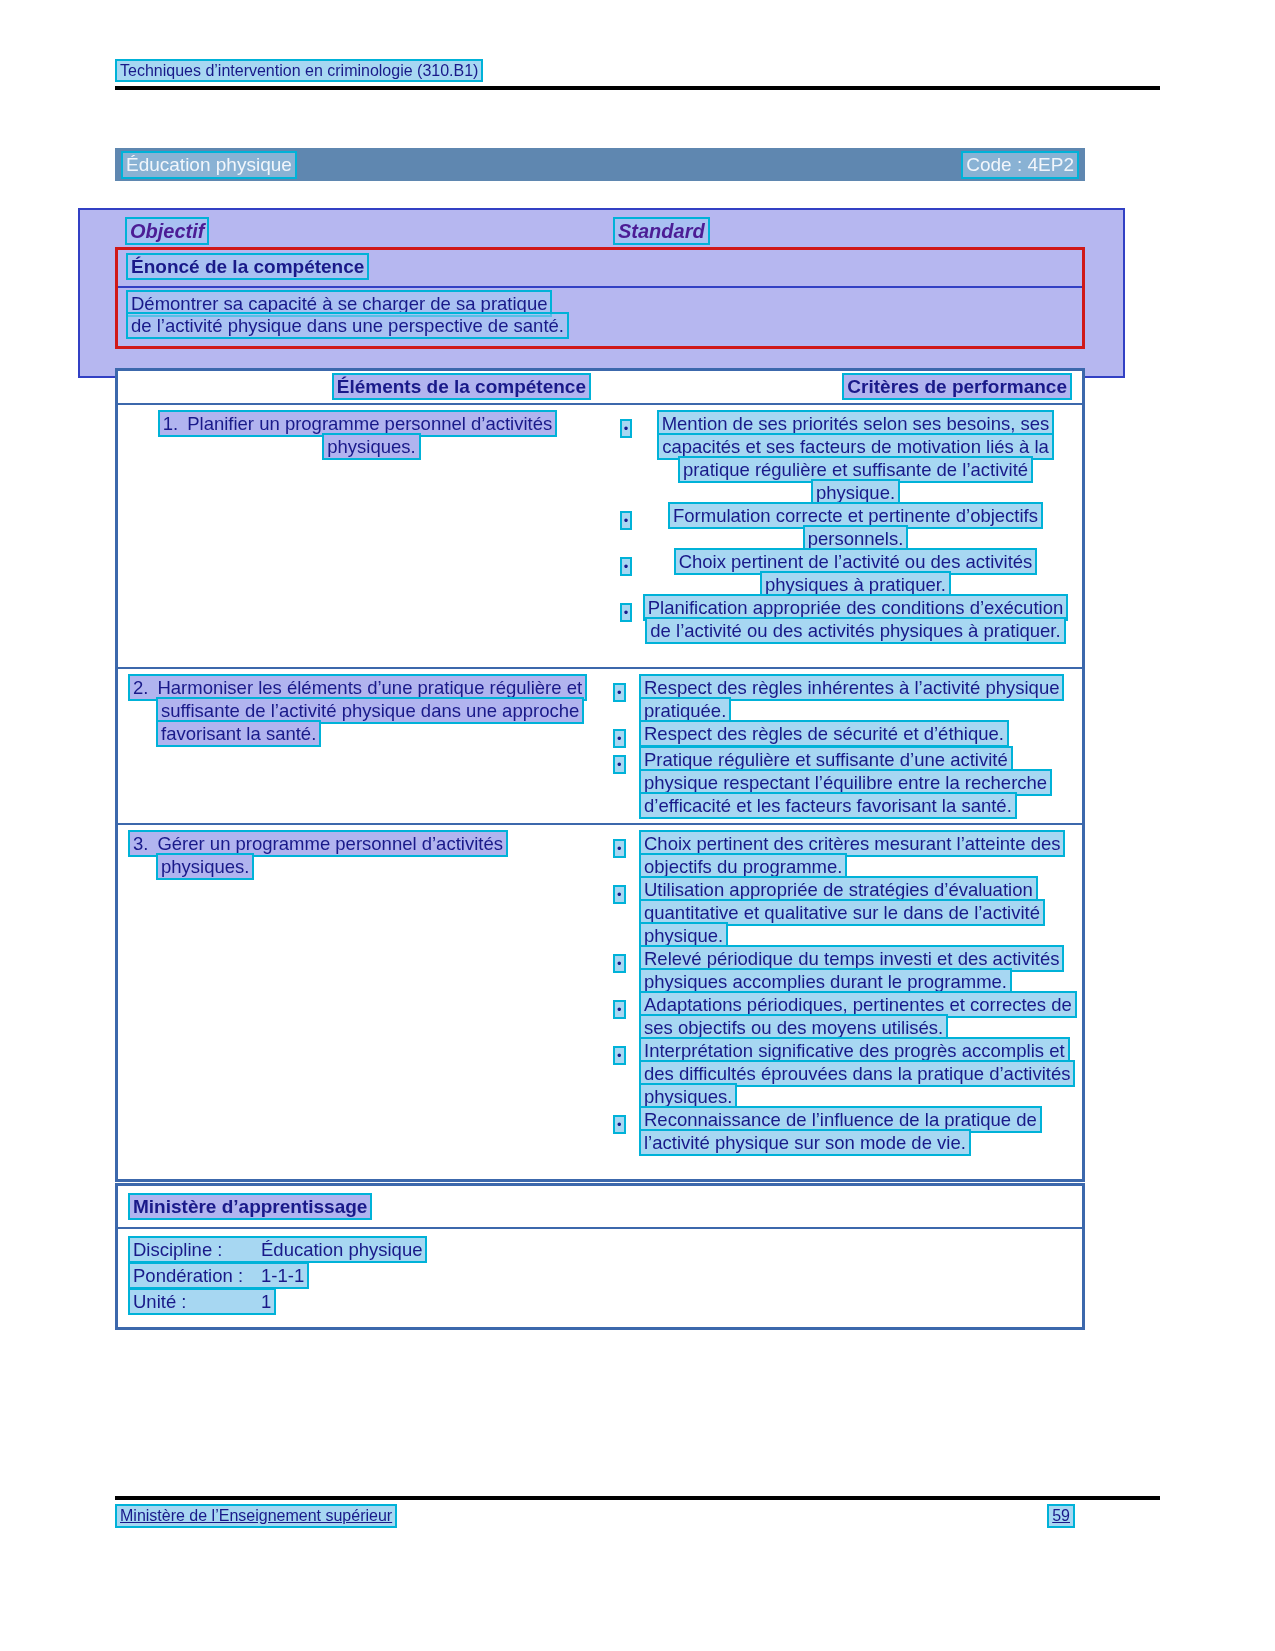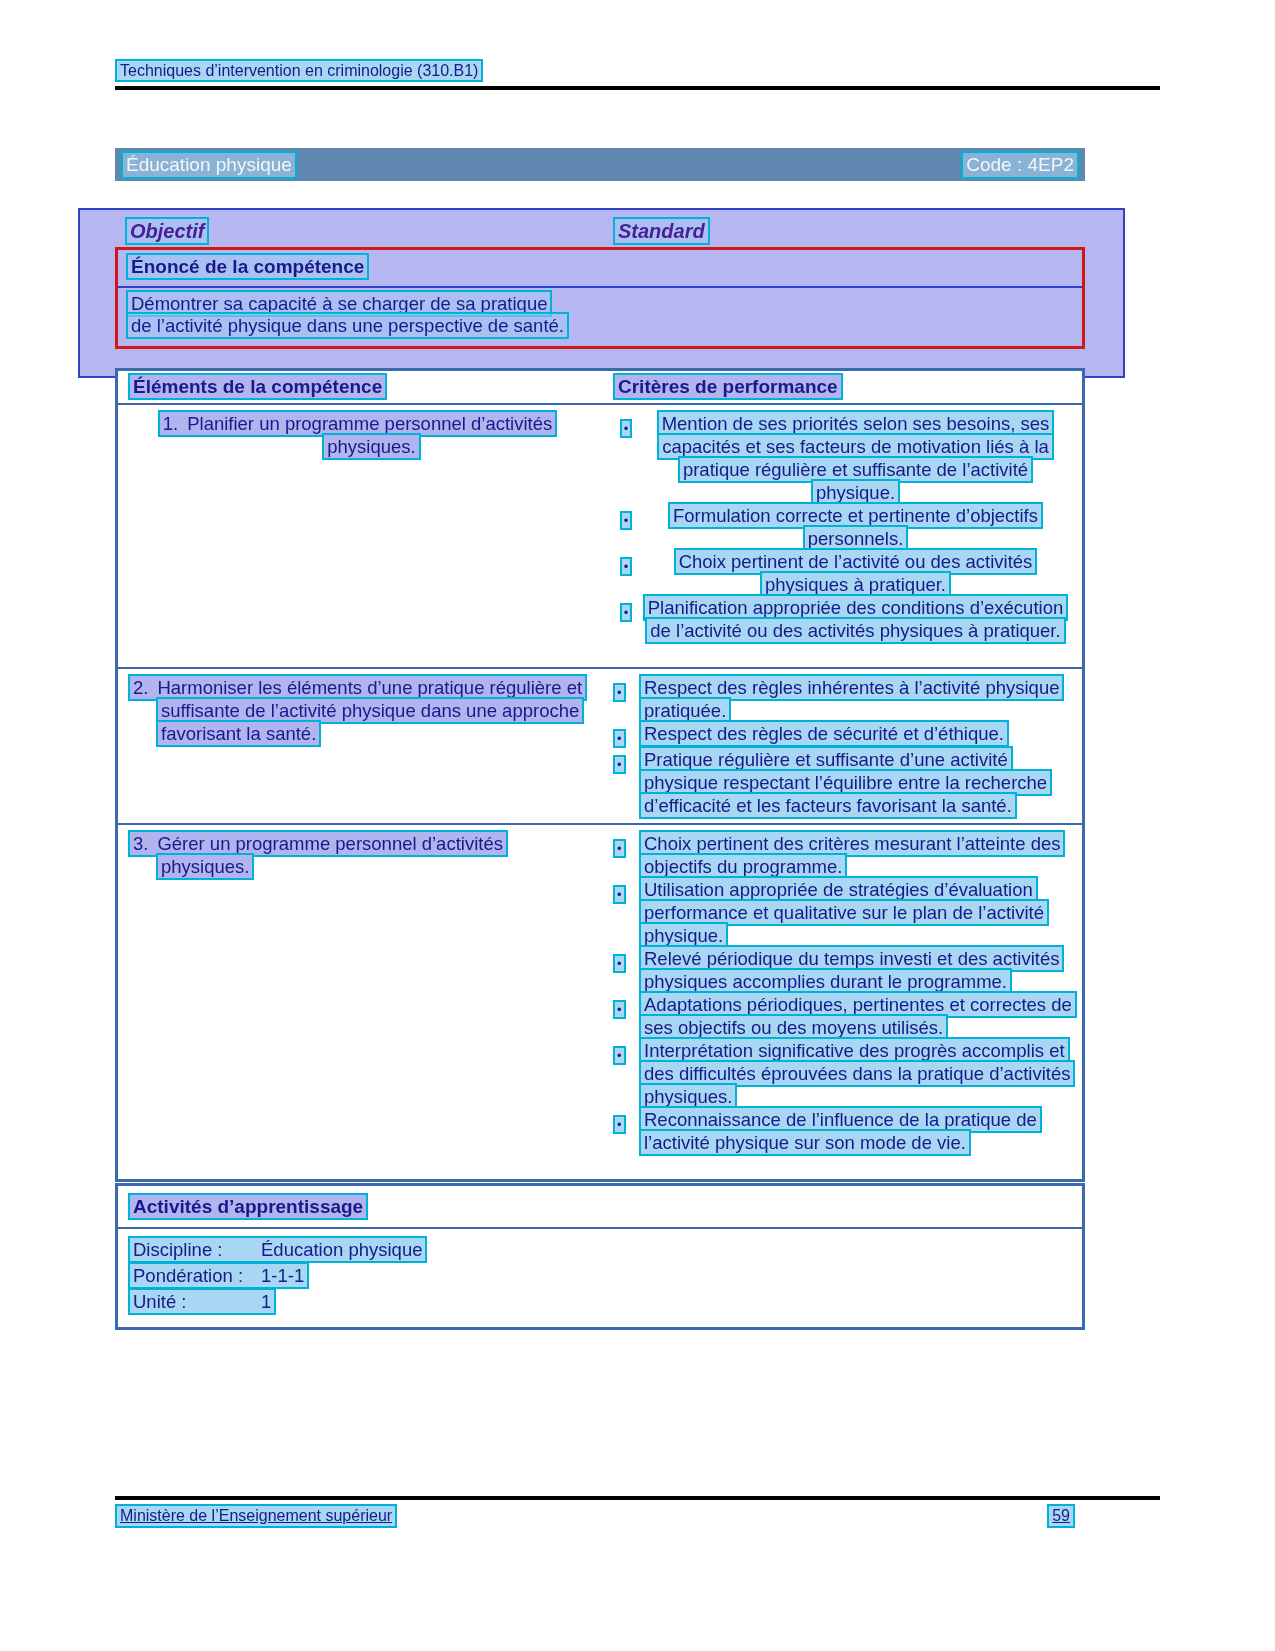--- a/index.html
+++ b/index.html
@@ -61,21 +61,21 @@
                    font-weight: bold; font-size: 19px; }
   .enonce-body { padding: 5px 8px; font-size: 18.5px; line-height: 22px; }
   .enonce-line { margin-bottom: 0; }
 
   
   .comp-table {
     position: absolute; left: 115px; top: 368px; width: 970px;
     border: 3px solid #3c68ac; background: #ffffff;
     font-size: 18.5px; line-height: 23px;
   }
-  .comp-head { display: flex; border-bottom: 2px solid #3c68ac; }
+  .comp-head { display: flex; border-bottom: 2px solid #3c68ac; text-align: right; }
   .comp-head-cell { padding: 4px 10px 5px; font-weight: bold; font-size: 19px; }
   .comp-head-left { width: 483px; }
   .comp-head-right { flex: 1; padding-left: 12px; }
 
   .comp-row { display: flex; border-bottom: 2px solid #3c68ac; }
   .comp-row:last-child { border-bottom: none; }
   .comp-row-1 { min-height: 264px; text-align: center; }
   .comp-row-2 { min-height: 142px; }
   .comp-row-3 { min-height: 354px; }
 
@@ -203,21 +203,21 @@
           <span class="hl hl-purple"><span class="elem-num">3.</span><span>Gérer un programme personnel d’activités physiques.</span></span>
         </div>
       </div>
       <div class="cell-right">
         <div class="crit">
           <span class="crit-bullet"><span class="hl hl-blue bullet-glyph">•</span></span>
           <div class="crit-text"><span class="hl hl-blue">Choix pertinent des critères mesurant l’atteinte des objectifs du programme.</span></div>
         </div>
         <div class="crit">
           <span class="crit-bullet"><span class="hl hl-blue bullet-glyph">•</span></span>
-          <div class="crit-text"><span class="hl hl-blue">Utilisation appropriée de stratégies d’évaluation performance et qualitative sur le plan de l’activité physique.</span></div>
+          <div class="crit-text"><span class="hl hl-blue">Utilisation appropriée de stratégies d’évaluation quantitative et qualitative sur le dans de l’activité physique.</span></div>
         </div>
         <div class="crit">
           <span class="crit-bullet"><span class="hl hl-blue bullet-glyph">•</span></span>
           <div class="crit-text"><span class="hl hl-blue">Relevé périodique du temps investi et des activités physiques accomplies durant le programme.</span></div>
         </div>
         <div class="crit">
           <span class="crit-bullet"><span class="hl hl-blue bullet-glyph">•</span></span>
           <div class="crit-text"><span class="hl hl-blue">Adaptations périodiques, pertinentes et correctes de ses objectifs ou des moyens utilisés.</span></div>
         </div>
         <div class="crit">
@@ -227,21 +227,21 @@
         <div class="crit">
           <span class="crit-bullet"><span class="hl hl-blue bullet-glyph">•</span></span>
           <div class="crit-text"><span class="hl hl-blue">Reconnaissance de l’influence de la pratique de l’activité physique sur son mode de vie.</span></div>
         </div>
       </div>
     </div>
   </div>
 
   <div class="act-table">
     <div class="act-header">
-      <span class="hl hl-purple">Activités d’apprentissage</span>
+      <span class="hl hl-purple">Ministère d’apprentissage</span>
     </div>
     <div class="act-body">
       <div class="act-row">
         <span class="hl hl-blue"><span class="act-label">Discipline :</span><span>Éducation physique</span></span>
       </div>
       <div class="act-row">
         <span class="hl hl-blue"><span class="act-label">Pondération :</span><span>1-1-1</span></span>
       </div>
       <div class="act-row">
         <span class="hl hl-blue"><span class="act-label">Unité :</span><span>1</span></span>

